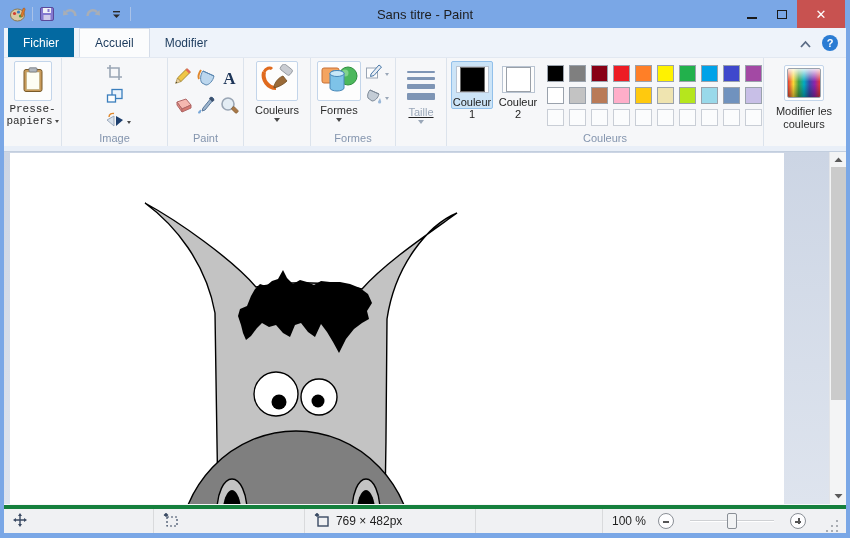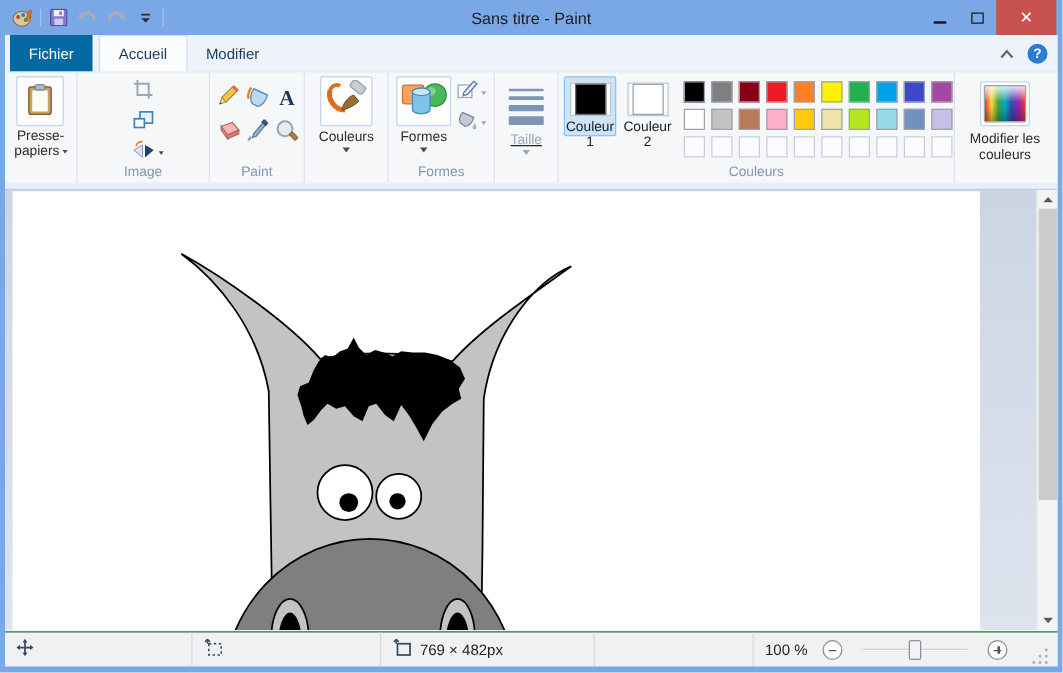--- a/index.html
+++ b/index.html
@@ -35,21 +35,21 @@
   .group { position:relative; border-right:1px solid #dce3ec; height:100%; flex:none; padding-top:3px; }
   .glabel { position:absolute; bottom:2px; left:0; right:0; text-align:center; font-size:11px; color:#8495ae; }
   .gbody { display:flex; justify-content:center; }
   .bigbtn { display:flex; flex-direction:column; align-items:center; font-size:11px; color:#2b2b2b; line-height:12px; }
   .iconbox { background:#fdfdfd; border:1px solid #c3d5ea; border-radius:2px; display:flex; align-items:center; justify-content:center; }
   .caret { width:0; height:0; border-left:3px solid transparent; border-right:3px solid transparent; border-top:4px solid #4a4a4a; margin-top:2px; }
   .caret.sm { border-left-width:2.5px; border-right-width:2.5px; border-top-width:3.5px; margin:0 0 0 2px; }
   .caret.dis { border-top-color:#9aa7b8; }
   .disabled { color:#9aa7b8; }
   
-  .g-clip { width:58px; }
+  .g-clip { width:58px;font-family:Liberation Mono, monospace; }
   .g-image { width:106px; }
   .g-tools { width:76px; }
   .g-brush { width:67px; }
   .g-shapes { width:85px; }
   .g-size { width:51px;text-decoration:underline; }
   .g-colors { width:317px; }
   .g-edit { width:80px; border-right:none; }
   
   .sel-btn { width:62px; height:67px; background:#cce4f7; border:1px solid #92c0ea; border-radius:2px; padding-top:6px; }
   .marquee { width:36px; height:24px; border:1px dashed #3a7ebd; margin-bottom:8px; }
@@ -77,21 +77,21 @@
   
   .ribbon-edge { height:6px; background:#e9eff8; border-bottom:1px solid #c2cede; }
   
   .workarea { position:relative; height:352px; background:linear-gradient(180deg,#ccd5e4,#dee4ee); overflow:hidden; }
   .canvas { position:absolute; left:6px; top:1px; width:774px; height:351px; background:#fff; overflow:hidden; }
   .vscroll { position:absolute; right:0; top:0; bottom:0; width:17px; background:#f3f4f5; border-left:1px solid #e2e4e8; }
   .varrow { position:absolute; left:0; width:17px; height:15px; display:flex; align-items:center; justify-content:center; }
   .varrow svg { display:block; }
   .vthumb { position:absolute; left:1px; width:15px; top:15px; height:233px; background:#cbcbcb; }
   
-  .statusbar { position:absolute; left:0; right:0; bottom:0; height:28px; background:#f0f1f3; border-top:1px solid #15803d; display:flex; align-items:center; font-size:12px; color:#1e1e1e; }
+  .statusbar { position:absolute; left:0; right:0; bottom:0; height:28px; background:#f0f1f3; border-top:4px solid #15803d; display:flex; align-items:center; font-size:12px; color:#1e1e1e; }
   .scell { height:100%; display:flex; align-items:center; padding-left:9px; border-right:1px solid #d9dadc; gap:6px; }
   .c1{width:156px;} .c2{width:156px;} .c3{width:177px;} .c4{width:132px;}
   .czoom { flex:1; display:flex; align-items:center; border-right:none; justify-content:flex-end; padding-right:6px; gap:12px; }
   .zoombtn { width:16px; height:16px; border-radius:50%; border:1px solid #8a8f96; background:#fdfdfe; position:relative; }
   .zoombtn::before { content:""; position:absolute; left:4px; right:4px; top:7px; height:1.5px; background:#555; }
   .zoombtn.plus::after { content:""; position:absolute; top:4px; bottom:4px; left:7px; width:1.5px; background:#555; }
   .slider { position:relative; width:84px; height:16px; margin:0 4px; }
   .slider .track { position:absolute; top:7px; left:0; right:0; height:2px; background:#cfd1d4; border-bottom:1px solid #fff; }
   .slider .thumb { position:absolute; left:37px; top:0; width:10px; height:16px; background:#f2f3f4; border:1px solid #8a8f96; border-radius:2px; }
   .grip { width:14px; height:14px; margin:8px 2px 0 6px; position:relative; }

